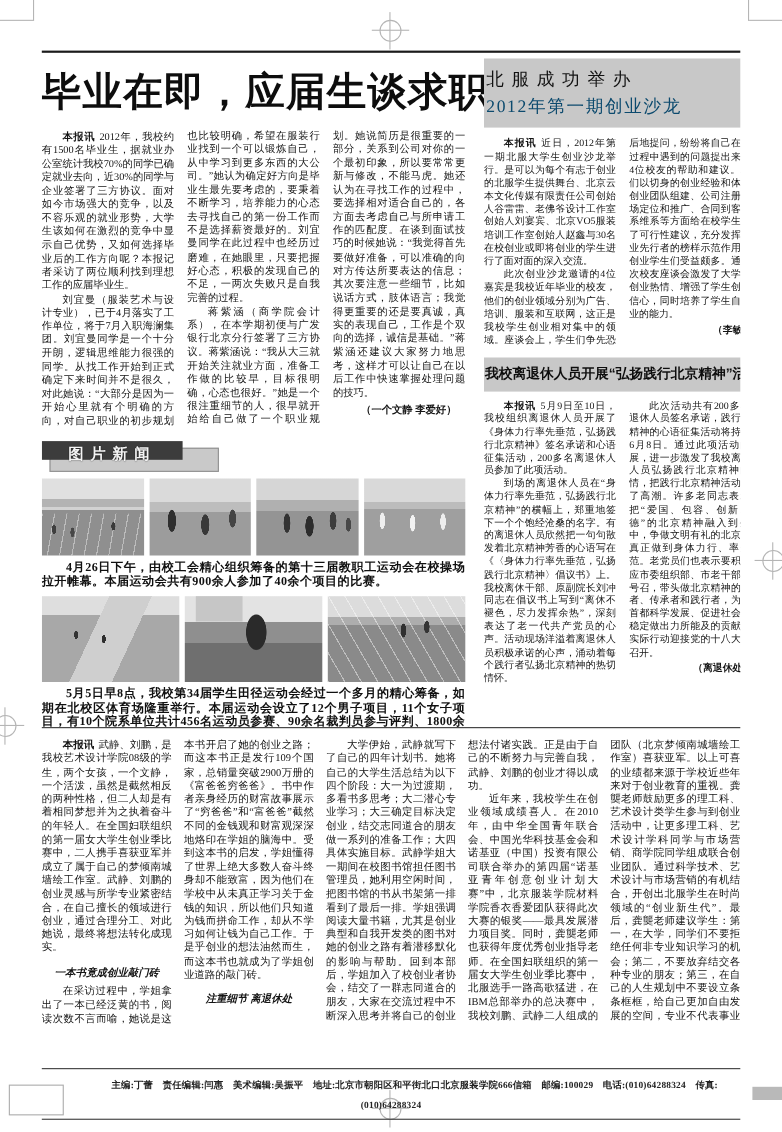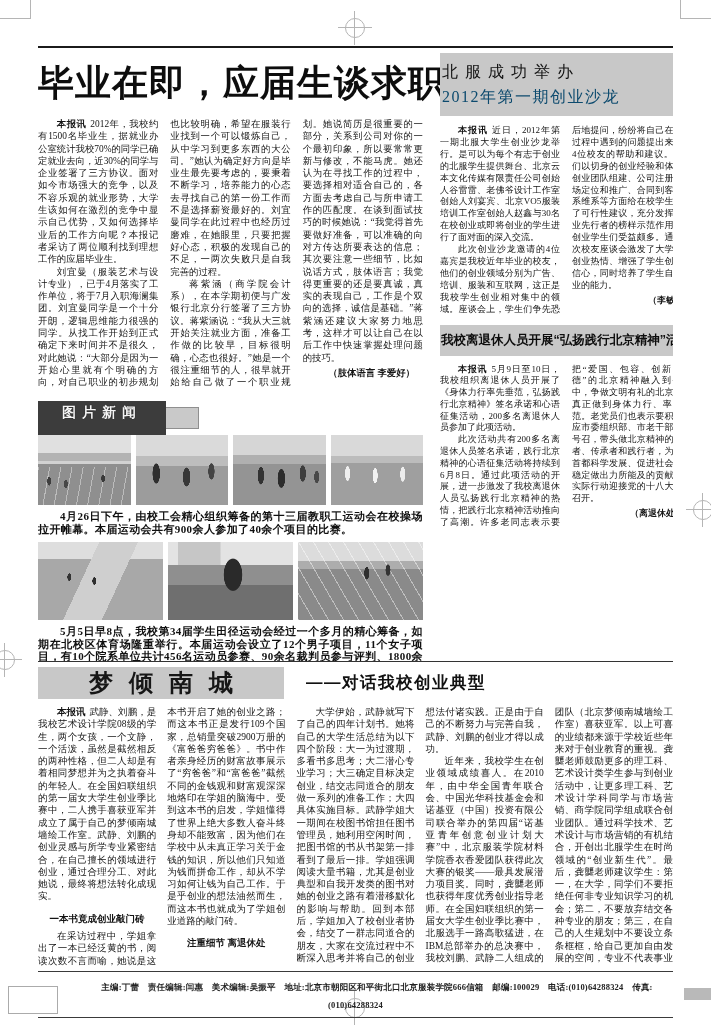--- a/index.html
+++ b/index.html
@@ -34,21 +34,21 @@
 
   
   .lead-headline { margin:6px 0 10px; font-size:36px; font-weight:900; letter-spacing:1px;
                    text-align:center; white-space:nowrap; color:#0d0d0d; }
   .lead-body { column-count:3; column-gap:12px; font-size:9.4px; line-height:12.3px;
                height:276px; overflow:hidden; }
 
   
   .pn-wrap { position:relative; height:27px; margin-top:7px; }
   .pn-ghost { position:absolute; left:7px; top:6px; width:152px; height:20px; background:#c9c9c9; border:1px solid #8f8f8f; }
-  .pn-box { position:absolute; left:0; top:0; width:128px; height:34px; background:#3c3c3c; color:#f4f4f4;
+  .pn-box { position:absolute; left:0; top:0; width:128px; height:17px; background:#3c3c3c; color:#f4f4f4;
             font-family:"Liberation Sans","DejaVu Sans",sans-serif; font-weight:bold; font-size:14px;
             line-height:22px; text-align:center; letter-spacing:6px; text-shadow:0 0 1px #000; }
   .photo-row { display:flex; gap:5px; margin-top:7px; }
   .row1 .photo { height:70px; }
   .row2 .photo { height:78px; }
   .photo { flex:1; background-repeat:no-repeat; background-size:100% 100%; }
   .caption { margin:5px 0 0; font-size:11px; line-height:12.6px; font-weight:bold; letter-spacing:0.4px;
              text-indent:2em; text-align:justify; color:#101010; }
 
   .ph-a { background-image:
@@ -107,21 +107,21 @@
   .bottom-section { position:absolute; left:38px; top:666px; width:635px; height:304px; overflow:hidden; }
   .bottom-headers { display:flex; align-items:center; height:34px; }
   .mqnc-box { width:246px; height:32px; background:#c8c8c8; text-align:center;
               font-family:"Liberation Sans","DejaVu Sans",sans-serif; font-weight:bold;
               font-size:24px; line-height:32px; letter-spacing:16px; text-indent:16px; color:#161616; }
   .dialog-title { margin-left:22px; font-family:"Liberation Sans","DejaVu Sans",sans-serif;
                   font-weight:bold; font-size:16.5px; letter-spacing:1.5px; color:#111; }
   .bottom-text { column-count:5; column-gap:11px; font-size:9.5px; line-height:12.3px;
                  height:264px; overflow:hidden; margin-top:6px; }
   .bottom-text .subhead { text-align:center; text-indent:0; font-weight:bold; margin:5px 0;
-                          font-family:"Liberation Sans","DejaVu Sans",sans-serif; font-size:9.5px; }
+                          font-family:"Liberation Sans","DejaVu Sans",sans-serif; font-size:9.5px;font-style:italic; }
   .bottom-text .gap { height:5px; }
 
   
   .footer { position:absolute; left:38px; width:635px; top:971px; border-top:1px solid #3a3a3a;
             border-bottom:1px solid #3a3a3a; padding:4px 0 5px; text-align:center; }
   .footer span { font-size:8.5px; font-weight:bold; color:#222; letter-spacing:0.2px;margin-left:43px; }
 </style>
 </head>
 <body>
 
@@ -150,21 +150,21 @@
 
   <div class="top-wrap">
 
     <div class="left-region">
       <h1 class="lead-headline">毕业在即，应届生谈求职心得</h1>
 
       <div class="lead-body body-text">
         <p><b class="lede">本报讯</b><span>2012年，我校约有1500名毕业生，据就业办公室统计我校70%的同学已确定就业去向，近30%的同学与企业签署了三方协议。面对如今市场强大的竞争，以及不容乐观的就业形势，大学生该如何在激烈的竞争中显示自己优势，又如何选择毕业后的工作方向呢？本报记者采访了两位顺利找到理想工作的应届毕业生。</span></p>
         <p>刘宜曼（服装艺术与设计专业），已于4月落实了工作单位，将于7月入职海澜集团。刘宜曼同学是一个十分开朗，逻辑思维能力很强的同学。从找工作开始到正式确定下来时间并不是很久，对此她说：“大部分是因为一开始心里就有个明确的方向，对自己职业的初步规划也比较明确，希望在服装行业找到一个可以锻炼自己，从中学习到更多东西的大公司。”她认为确定好方向是毕业生最先要考虑的，要秉着不断学习，培养能力的心态去寻找自己的第一份工作而不是选择薪资最好的。刘宜曼同学在此过程中也经历过磨难，在她眼里，只要把握好心态，积极的发现自己的不足，一两次失败只是自我完善的过程。</p>
         <p>蒋紫涵（商学院会计系），在本学期初便与广发银行北京分行签署了三方协议。蒋紫涵说：“我从大三就开始关注就业方面，准备工作做的比较早，目标很明确，心态也很好。”她是一个很注重细节的人，很早就开始给自己做了一个职业规划。她说简历是很重要的一部分，关系到公司对你的一个最初印象，所以要常常更新与修改，不能马虎。她还认为在寻找工作的过程中，要选择相对适合自己的，各方面去考虑自己与所申请工作的匹配度。在谈到面试技巧的时候她说：“我觉得首先要做好准备，可以准确的向对方传达所要表达的信息；其次要注意一些细节，比如说话方式，肢体语言；我觉得更重要的还是要真诚，真实的表现自己，工作是个双向的选择，诚信是基础。”蒋紫涵还建议大家努力地思考，这样才可以让自己在以后工作中快速掌握处理问题的技巧。</p>
-        <p class="byline">（肢体语言 李爱好）</p>
+        <p class="byline">（一个文静 李爱好）</p>
       </div>
 
       <div class="pn-wrap">
         <div class="pn-ghost"></div>
         <div class="pn-box">图片新闻</div>
       </div>
 
       <div class="photo-row row1">
         <div class="photo ph-a"></div>
         <div class="photo ph-b"></div>
@@ -190,32 +190,29 @@
       </div>
       <div class="salon-body body-text">
         <p><b class="lede">本报讯</b><span>近日，2012年第一期北服大学生创业沙龙举行。是可以为每个有志于创业的北服学生提供舞台、北京云本文化传媒有限责任公司创始人谷雷雷、老佛爷设计工作室创始人刘宴宾、北京VO5服装培训工作室创始人赵鑫与30名在校创业或即将创业的学生进行了面对面的深入交流。</span></p>
         <p>此次创业沙龙邀请的4位嘉宾是我校近年毕业的校友，他们的创业领域分别为广告、培训、服装和互联网，这正是我校学生创业相对集中的领域。座谈会上，学生们争先恐后地提问，纷纷将自己在创业过程中遇到的问题提出来寻求4位校友的帮助和建议。校友们以切身的创业经验和体会从创业团队组建、公司注册、市场定位和推广、合同到客户关系维系等方面给在校学生提出了可行性建议，充分发挥了创业先行者的榜样示范作用，让创业学生们受益颇多。通过此次校友座谈会激发了大学生的创业热情、增强了学生创业的信心，同时培养了学生自主创业的能力。</p>
         <p class="byline">（李敏）</p>
       </div>
 
       <div class="retiree-box">我校离退休人员开展“弘扬践行北京精神”活动</div>
       <div class="retiree-body body-text">
         <p><b class="lede">本报讯</b><span>5月9日至10日，我校组织离退休人员开展了《身体力行率先垂范，弘扬践行北京精神》签名承诺和心语征集活动，200多名离退休人员参加了此项活动。</span></p>
+        <p>到场的离退休人员在“身体力行率先垂范，弘扬践行北京精神”的横幅上，郑重地签下一个个饱经沧桑的名字。有的离退休人员欣然把一句句散发着北京精神芳香的心语写在《〈身体力行率先垂范，弘扬践行北京精神〉倡议书》上。我校离休干部、原副院长刘冲同志在倡议书上写到“离休不褪色，尽力发挥余热”，深刻表达了老一代共产党员的心声。活动现场洋溢着离退休人员积极承诺的心声，涌动着每个践行者弘扬北京精神的热切情怀。</p>
         <p>此次活动共有200多名离退休人员签名承诺，践行北京精神的心语征集活动将持续到6月8日。通过此项活动的开展，进一步激发了我校离退休人员弘扬践行北京精神的热情，把践行北京精神活动推向了高潮。许多老同志表示要把“爱国、包容、创新、厚德”的北京精神融入到生活中，争做文明有礼的北京人，真正做到身体力行、率先垂范。老党员们也表示要积极响应市委组织部、市老干部局的号召，带头做北京精神的宣传者、传承者和践行者，为推动首都科学发展、促进社会和谐稳定做出力所能及的贡献，以实际行动迎接党的十八大胜利召开。</p>
         <p class="byline">（离退休处）</p>
       </div>
     </div>
   </div>
 
   <div class="bottom-rule"></div>
   <div class="bottom-section">
-    <div class="bottom-headers">
-      <div class="mqnc-box">梦倾南城</div>
-      <div class="dialog-title">——对话我校创业典型</div>
-    </div>
     <div class="bottom-text body-text">
       <p><b class="lede">本报讯</b><span>武静、刘鹏，是我校艺术设计学院08级的学生，两个女孩，一个文静，一个活泼，虽然是截然相反的两种性格，但二人却是有着相同梦想并为之执着奋斗的年轻人。在全国妇联组织的第一届女大学生创业季比赛中，二人携手喜获亚军并成立了属于自己的梦倾南城墙绘工作室。武静、刘鹏的创业灵感与所学专业紧密结合，在自己擅长的领域进行创业，通过合理分工、对此她说，最终将想法转化成现实。</span></p>
       <div class="gap"></div>
       <p class="subhead">一本书竟成创业敲门砖</p>
       <p>在采访过程中，学姐拿出了一本已经泛黄的书，阅读次数不言而喻，她说是这本书开启了她的创业之路；而这本书正是发行109个国家，总销量突破2900万册的《富爸爸穷爸爸》。书中作者亲身经历的财富故事展示了“穷爸爸”和“富爸爸”截然不同的金钱观和财富观深深地烙印在学姐的脑海中。受到这本书的启发，学姐懂得了世界上绝大多数人奋斗终身却不能致富，因为他们在学校中从未真正学习关于金钱的知识，所以他们只知道为钱而拼命工作，却从不学习如何让钱为自己工作。于是乎创业的想法油然而生，而这本书也就成为了学姐创业道路的敲门砖。</p>
       <div class="gap"></div>
       <p class="subhead">注重细节 离退休处</p>
       <p>大学伊始，武静就写下了自己的四年计划书。她将自己的大学生活总结为以下四个阶段：大一为过渡期，多看书多思考；大二潜心专业学习；大三确定目标决定创业，结交志同道合的朋友做一系列的准备工作；大四具体实施目标。武静学姐大一期间在校图书馆担任图书管理员，她利用空闲时间，把图书馆的书从书架第一排看到了最后一排。学姐强调阅读大量书籍，尤其是创业典型和自我开发类的图书对她的创业之路有着潜移默化的影响与帮助。回到本部后，学姐加入了校创业者协会，结交了一群志同道合的朋友，大家在交流过程中不断深入思考并将自己的创业想法付诸实践。正是由于自己的不断努力与完善自我，武静、刘鹏的创业才得以成功。</p>
       <p>近年来，我校学生在创业领域成绩喜人。在2010年，由中华全国青年联合会、中国光华科技基金会和诺基亚（中国）投资有限公司联合举办的第四届“诺基亚青年创意创业计划大赛”中，北京服装学院材料学院香衣香爱团队获得此次大赛的银奖——最具发展潜力项目奖。同时，龚龑老师也获得年度优秀创业指导老师。在全国妇联组织的第一届女大学生创业季比赛中，北服选手一路高歌猛进，在IBM总部举办的总决赛中，我校刘鹏、武静二人组成的团队（北京梦倾南城墙绘工作室）喜获亚军。以上可喜的业绩都来源于学校近些年来对于创业教育的重视。龚龑老师鼓励更多的理工科、艺术设计类学生参与到创业活动中，让更多理工科、艺术设计学科同学与市场营销、商学院同学组成联合创业团队。通过科学技术、艺术设计与市场营销的有机结合，开创出北服学生在时尚领域的“创业新生代”。最后，龚龑老师建议学生：第一，在大学，同学们不要拒绝任何非专业知识学习的机会；第二，不要放弃结交各种专业的朋友；第三，在自己的人生规划中不要设立条条框框，给自己更加自由发展的空间，专业不代表事业发展方向。北服在中国时尚领域的地位，是可以为每个有志于创业的北服学生提供舞台。相信不远的将来，北服学子在中国时尚领域，都成为像乔布斯那样“改变世界的人”，成为引领世界潮流的时尚达人！</p>
 

